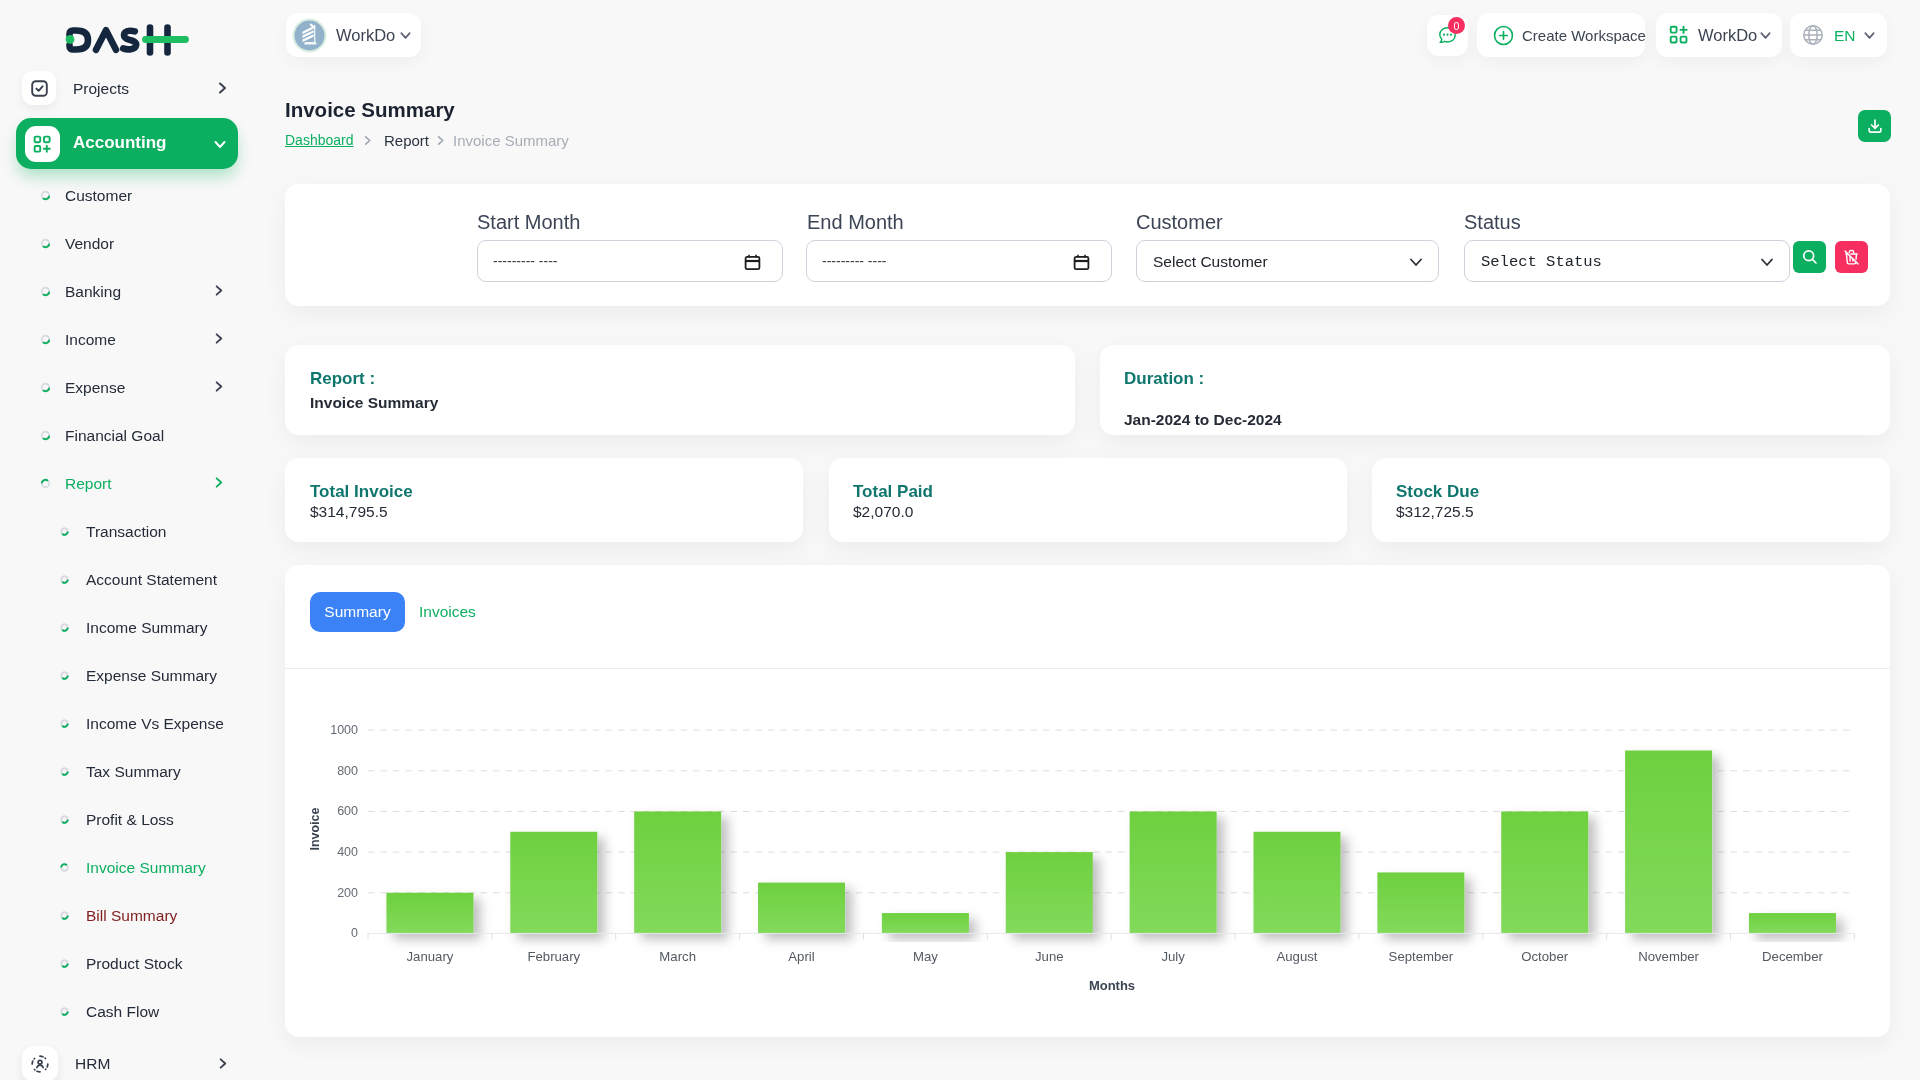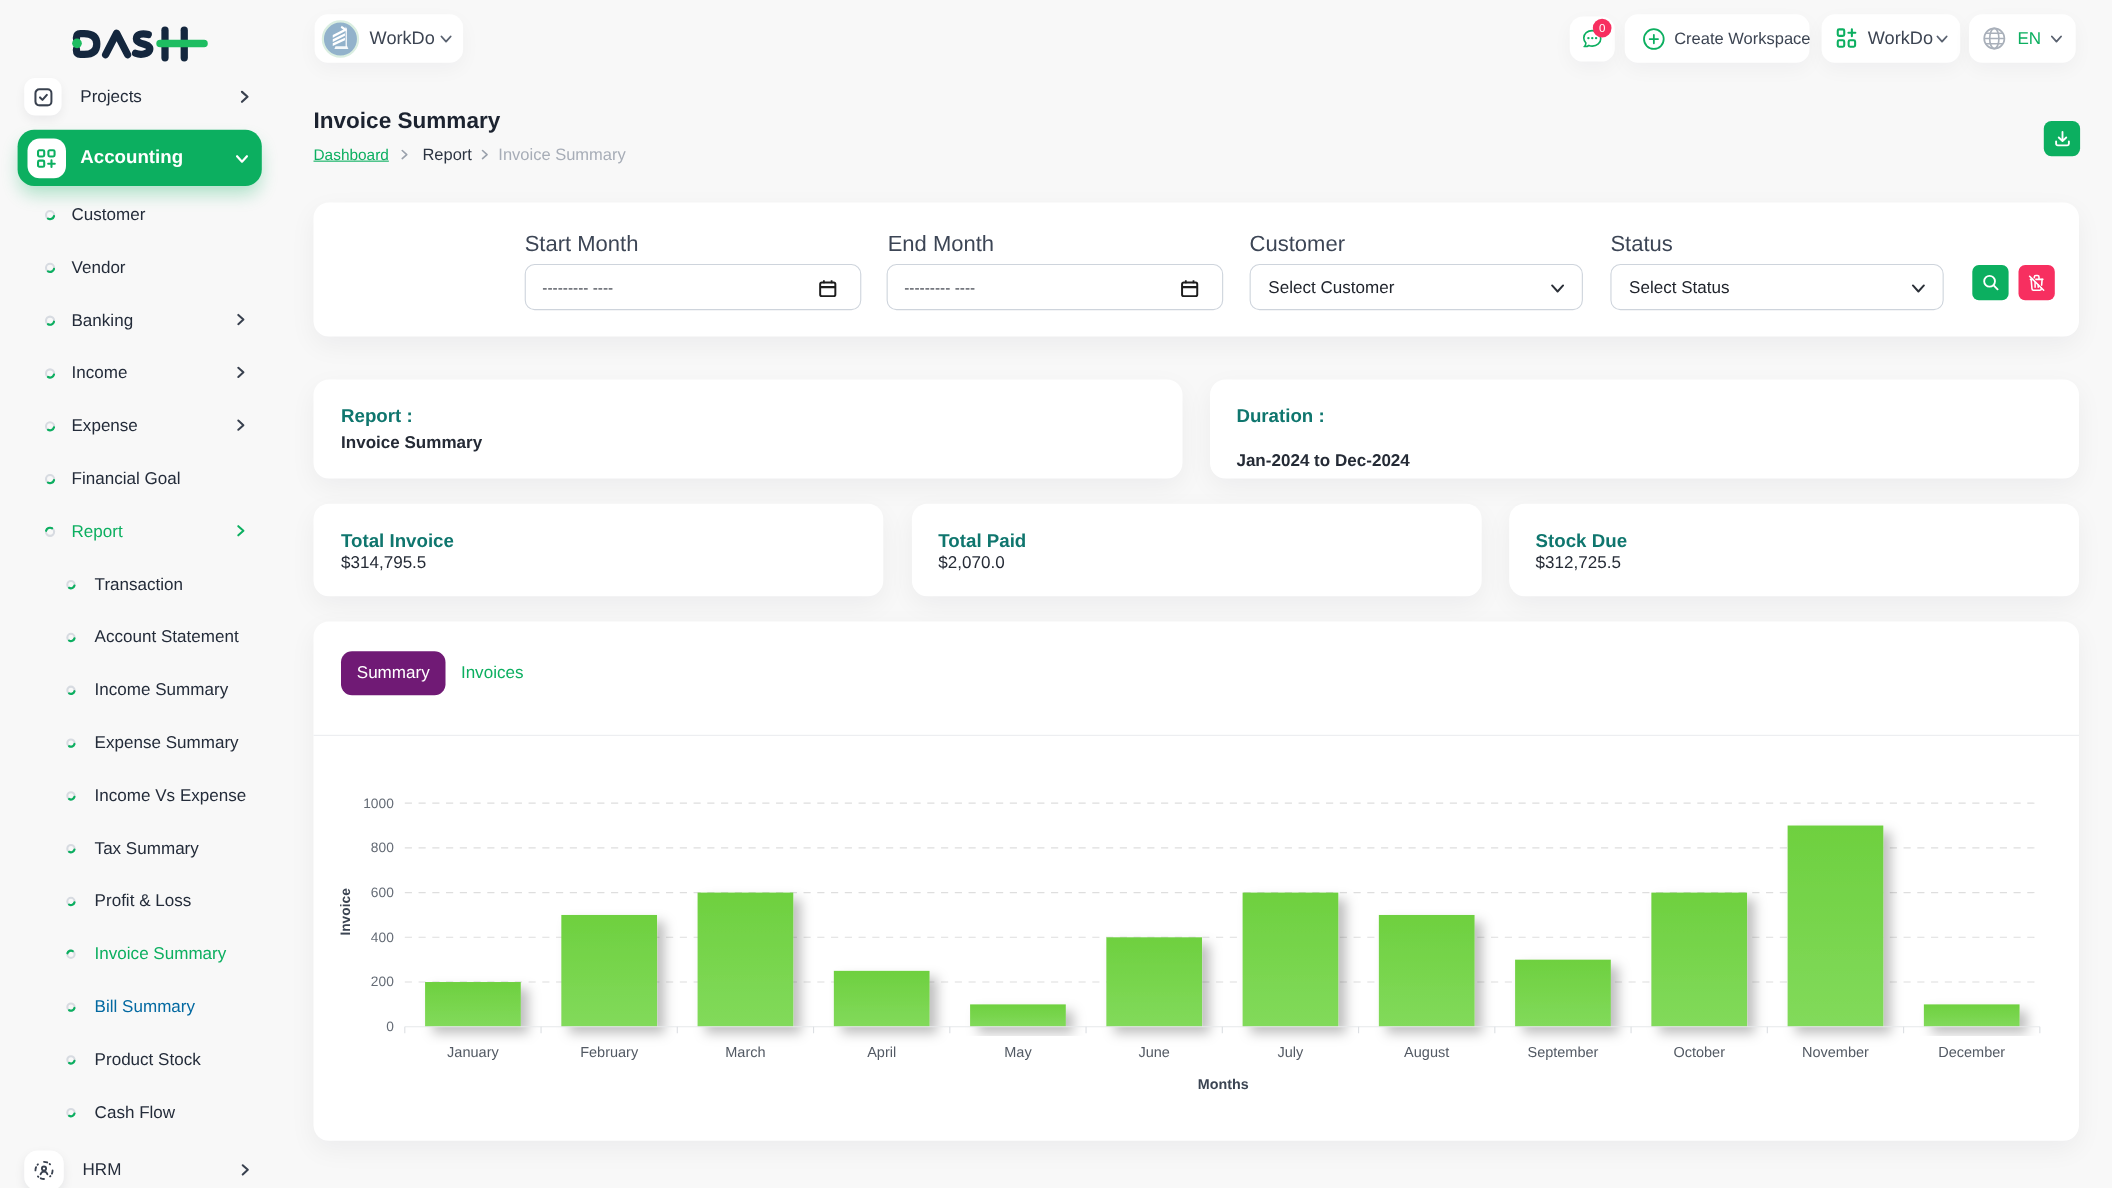--- a/index.html
+++ b/index.html
@@ -151,21 +151,21 @@
       <div class="abs" style="left:86px;top:811px;font-size:15.5px;color:#242c3a;">Profit &amp; Loss</div>
       <svg class="abs" style="left:59px;top:862px;" width="11" height="11" viewBox="0 0 11 11">
         <circle cx="5.5" cy="5.5" r="3.3" fill="none" stroke="#d7dbe1" stroke-width="1.9"></circle>
         <path d="M 8.701 6.358 A 3.3 3.3 0 0 1 3.85 8.371" fill="none" stroke="#0caf60" stroke-width="2" stroke-linecap="round" transform="rotate(180 5.5 5.5)"></path>
       </svg>
       <div class="abs" style="left:86px;top:859px;font-size:15.5px;color:#0caf60;">Invoice Summary</div>
       <svg class="abs" style="left:59px;top:910px;" width="11" height="11" viewBox="0 0 11 11">
         <circle cx="5.5" cy="5.5" r="3.3" fill="none" stroke="#d7dbe1" stroke-width="1.9"></circle>
         <path d="M 8.701 6.358 A 3.3 3.3 0 0 1 3.85 8.371" fill="none" stroke="#0caf60" stroke-width="2" stroke-linecap="round"></path>
       </svg>
-      <div class="abs" style="left:86px;top:907px;font-size:15.5px;color:#0369a1;">Bill Summary</div>
+      <div class="abs" style="left:86px;top:907px;font-size:15.5px;color:#7f1d1d;">Bill Summary</div>
       <svg class="abs" style="left:59px;top:958px;" width="11" height="11" viewBox="0 0 11 11">
         <circle cx="5.5" cy="5.5" r="3.3" fill="none" stroke="#d7dbe1" stroke-width="1.9"></circle>
         <path d="M 8.701 6.358 A 3.3 3.3 0 0 1 3.85 8.371" fill="none" stroke="#0caf60" stroke-width="2" stroke-linecap="round"></path>
       </svg>
       <div class="abs" style="left:86px;top:955px;font-size:15.5px;color:#242c3a;">Product Stock</div>
       <svg class="abs" style="left:59px;top:1006px;" width="11" height="11" viewBox="0 0 11 11">
         <circle cx="5.5" cy="5.5" r="3.3" fill="none" stroke="#d7dbe1" stroke-width="1.9"></circle>
         <path d="M 8.701 6.358 A 3.3 3.3 0 0 1 3.85 8.371" fill="none" stroke="#0caf60" stroke-width="2" stroke-linecap="round"></path>
       </svg>
       <div class="abs" style="left:86px;top:1003px;font-size:15.5px;color:#242c3a;">Cash Flow</div>
@@ -299,21 +299,21 @@
         <path d="M 5 0.8 v 2.6 M 12 0.8 v 2.6" stroke-width="1.6"></path>
       </g>
     </svg>
 </div>
 <div class="f-input" style="left:1136px;top:240px;width:303px;">
   <div class="abs" style="left:16px;top:12px;font-size:15.5px;color:#20242c;">Select Customer</div>
   <svg class="abs" style="right:15px;top:15px;" width="14" height="13" viewBox="0 0 14 13">
       <path d="M 2 3.5 L 7 9 L 12 3.5" fill="none" stroke="#2b3038" stroke-width="1.8" stroke-linecap="round" stroke-linejoin="round"></path>
     </svg>
 </div>
-<div class="f-input" style="left:1464px;top:240px;width:303px;">
+<div class="f-input" style="left:1464px;top:240px;width:326px;font-family:Liberation Mono, monospace;">
   <div class="abs" style="left:16px;top:12px;font-size:15.5px;color:#20242c;">Select Status</div>
   <svg class="abs" style="right:15px;top:15px;" width="14" height="13" viewBox="0 0 14 13">
       <path d="M 2 3.5 L 7 9 L 12 3.5" fill="none" stroke="#2b3038" stroke-width="1.8" stroke-linecap="round" stroke-linejoin="round"></path>
     </svg>
 </div>
 
 <div class="btn-sq" style="left:1793px;top:241px;background:#0caf60;">
   <svg width="16" height="16" viewBox="0 0 16 16">
       <circle cx="6.7" cy="6.7" r="4.9" fill="none" stroke="#fff" stroke-width="1.7"></circle>
       <path d="M 10.4 10.4 L 14 14" stroke="#fff" stroke-width="1.7" stroke-linecap="round"></path>
@@ -347,21 +347,21 @@
 
 <div class="card" style="left:829px;top:458px;width:518px;height:84px;"></div>
 <div class="abs ttl" style="left:853px;top:482px;">Total Paid</div>
 <div class="abs sub" style="left:853px;top:503px;font-weight:normal;">$2,070.0</div>
 
 <div class="card" style="left:1372px;top:458px;width:518px;height:84px;"></div>
 <div class="abs ttl" style="left:1396px;top:482px;">Stock Due</div>
 <div class="abs sub" style="left:1396px;top:503px;font-weight:normal;">$312,725.5</div>
 
 <div class="card" style="left:285px;top:565px;width:1605px;height:472px;"></div>
-<div class="abs" style="left:310px;top:592px;width:95px;height:40px;background:#701a75;border-radius:10px;color:#fff;font-size:15.5px;display:flex;align-items:center;justify-content:center;">Summary</div>
+<div class="abs" style="left:310px;top:592px;width:95px;height:40px;background:#3b82f6;border-radius:10px;color:#fff;font-size:15.5px;display:flex;align-items:center;justify-content:center;">Summary</div>
 <div class="abs" style="left:419px;top:603px;font-size:15.5px;color:#0caf60;">Invoices</div>
 <div class="abs" style="left:285px;top:668px;width:1605px;height:1px;background:#ebedf0;"></div>
 
 <svg id="chart" class="abs" style="left:285px;top:565px;" width="1605" height="472" viewBox="0 0 1605 472">
     <defs>
       <linearGradient id="bg" x1="0" y1="0" x2="0" y2="1">
         <stop offset="0" stop-color="#6ed03f"></stop>
         <stop offset="1" stop-color="#82da5b"></stop>
       </linearGradient>
       <filter id="sh" x="-30%" y="-30%" width="170%" height="170%">

